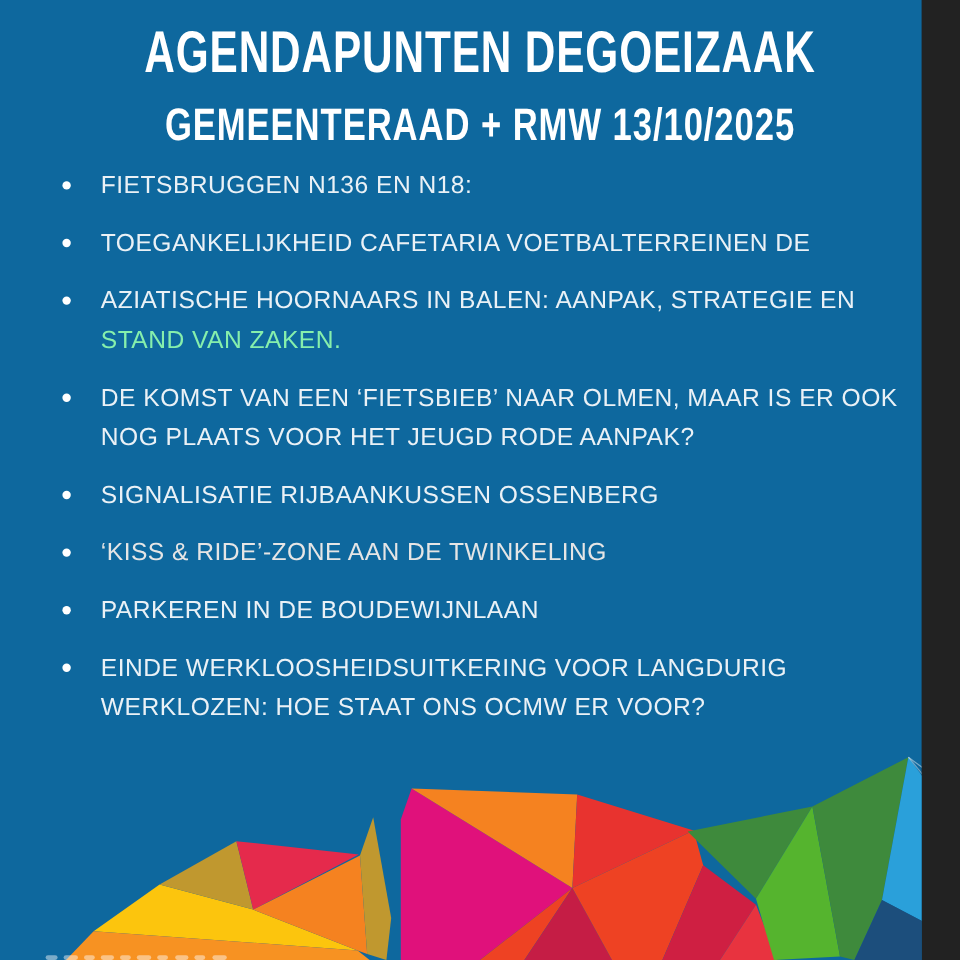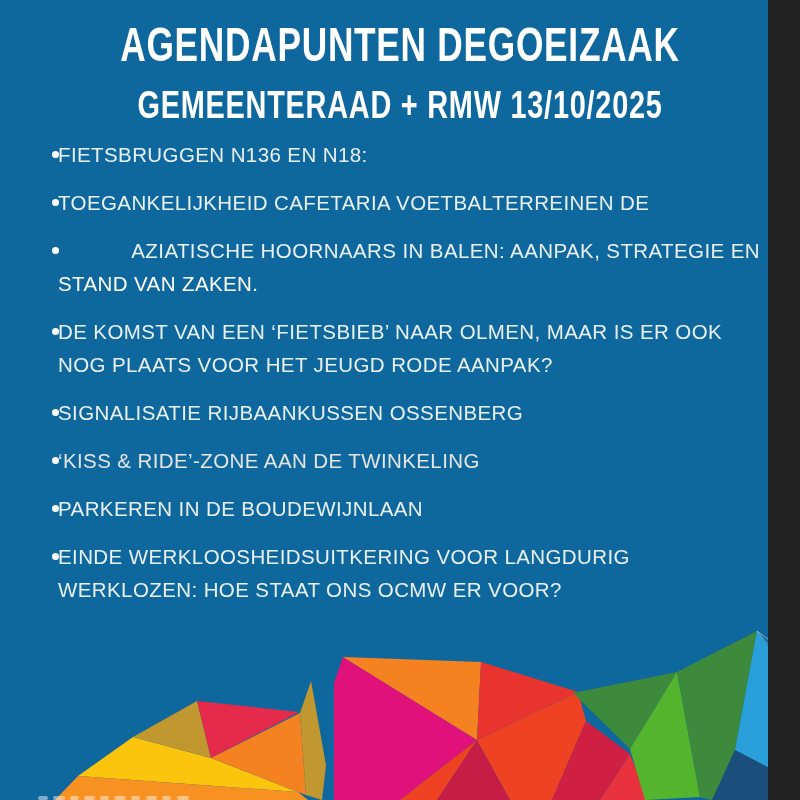--- a/index.html
+++ b/index.html
@@ -32,21 +32,21 @@
     transform:scaleX(.76);
     transform-origin:50% 50%;
     white-space:nowrap;
   }
   .agenda{
     position:absolute;top:138px;left:0;width:760px;
   }
   .item{
     position:relative;
     margin:0 0 15px 0;
-    padding-left:58px;
+    padding-left:84px;
   }
   .dot{
     position:absolute;left:52px;top:13px;
     width:7px;height:7px;border-radius:50%;
     background:#ffffff;
   }
   .line{
     font-size:20.5px;
     line-height:33px;
     letter-spacing:.4px;
@@ -75,22 +75,22 @@
       <div class="line" style="color: rgb(234, 241, 246);">FIETSBRUGGEN N136 EN N18:</div>
     </div>
 
     <div class="item">
       <span class="dot"></span>
       <div class="line" style="color: rgb(234, 241, 246);">TOEGANKELIJKHEID CAFETARIA VOETBALTERREINEN DE</div>
     </div>
 
     <div class="item">
       <span class="dot"></span>
-      <div class="line" style="color: rgb(234, 241, 246); text-align: right;">AZIATISCHE HOORNAARS IN BALEN: AANPAK, STRATEGIE EN</div>
-      <div class="line" style="color: #ffffff;">STAND VAN ZAKEN.</div>
+      <div class="line" style="color: rgb(234, 241, 246);">AZIATISCHE HOORNAARS IN BALEN: AANPAK, STRATEGIE EN</div>
+      <div class="line" style="color: #86efac;">STAND VAN ZAKEN.</div>
     </div>
 
     <div class="item">
       <span class="dot"></span>
       <div class="line" style="color: rgb(234, 241, 246);">DE KOMST VAN EEN ‘FIETSBIEB’ NAAR OLMEN, MAAR IS ER OOK</div>
       <div class="line" style="color: rgb(234, 241, 246);">NOG PLAATS VOOR HET JEUGD RODE AANPAK?</div>
     </div>
 
     <div class="item">
       <span class="dot"></span>

